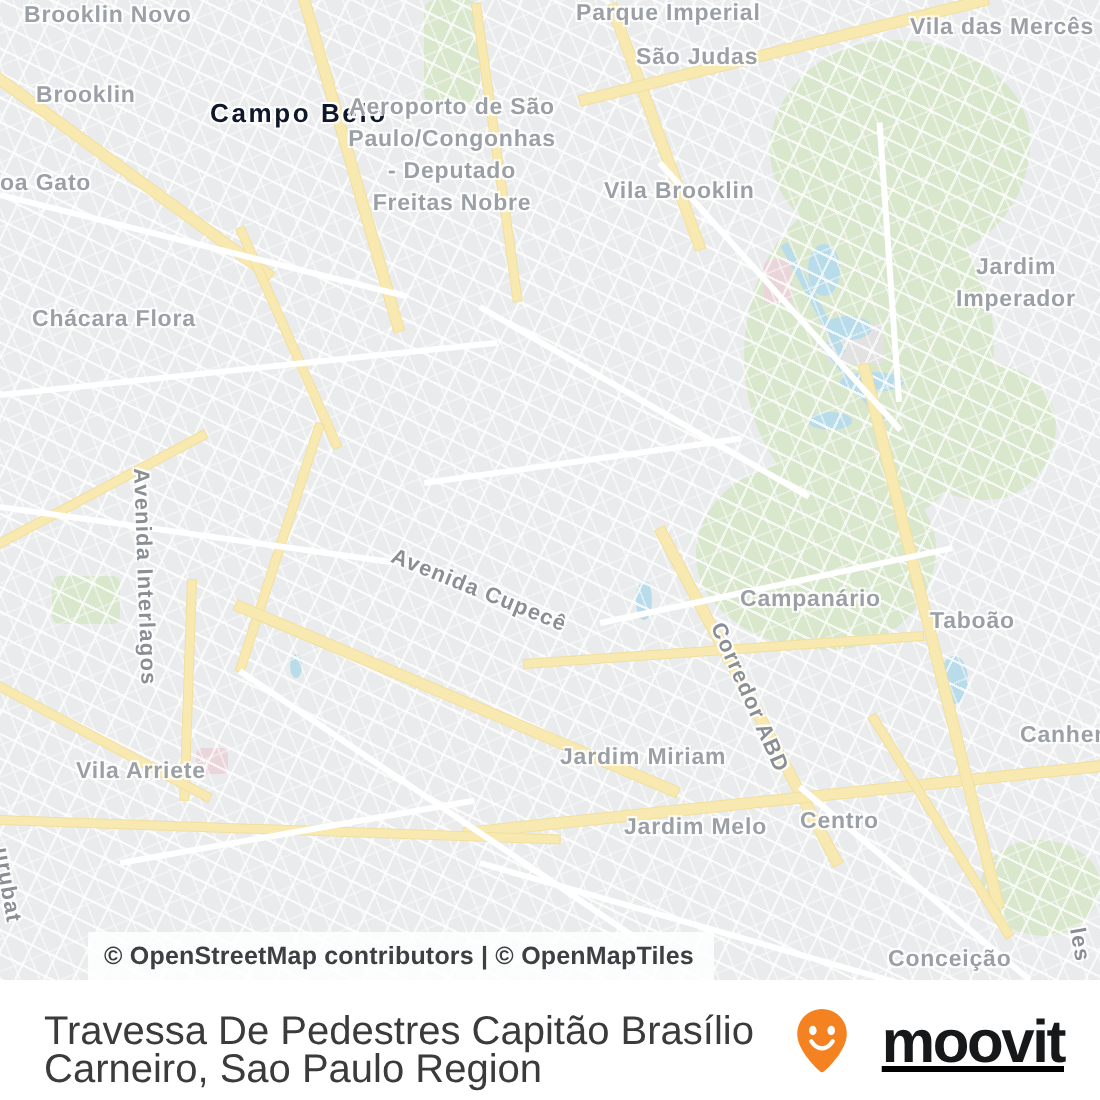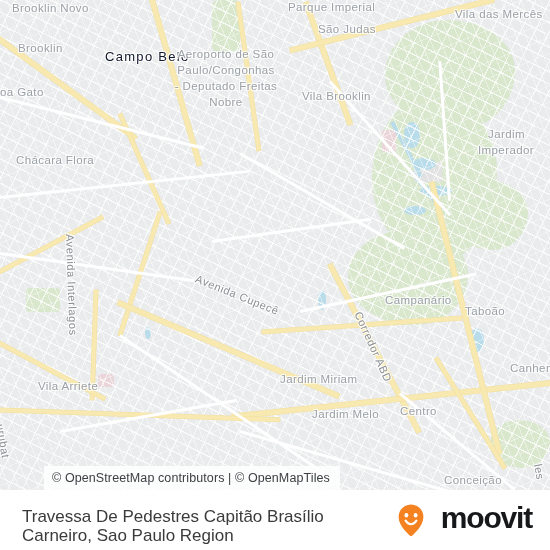--- a/index.html
+++ b/index.html
@@ -19,20 +19,21 @@
   }
 
   
   #map {
     position: absolute;
     left: 0; top: 0;
     width: 550px;
     height: 490px;
     overflow: hidden;
     background: #e9ebec;
+    font-weight: bold;
   }
   .map-base {
     position: absolute;
     left: 0; top: 0;
     width: 550px; height: 490px;
   }
   
   .blocks {
     position: absolute; left:0; top:0; width:550px; height:490px;
     background-image:
@@ -170,30 +171,31 @@
     width: 550px;
     height: 60px;
     background: #ffffff;
     display: flex;
     align-items: center;
     justify-content: space-between;
     padding: 0 18px 0 22px;
     box-sizing: border-box;
   }
   #footer-title {
-    font-size: 17px;
+    font-size: 20px;
     line-height: 19px;
     color: #3b3b3b;
     max-width: 400px;
     margin-top: 12px;
   }
   #brand {
     display: flex;
-    align-items: flex-start;
+    align-items: flex-end;
     gap: 15px;
+    text-decoration: underline;
   }
   #brand-name {
     font-size: 30px;
     font-weight: bold;
     color: #17181a;
     letter-spacing: -1.2px;
     line-height: 30px;
   }
 </style>
 </head>
@@ -265,21 +267,21 @@
         <div class="lbl place" style="left: 288px; top: 1px;">Parque Imperial</div>
         <div class="lbl place" style="left: 455px; top: 8px;">Vila das Mercês</div>
         <div class="lbl place" style="left: 318px; top: 23px;">São Judas</div>
         <div class="lbl place" style="left: 18px; top: 42px;">Brooklin</div>
         <div class="lbl big" style="left: 105px; top: 49px;">Campo Belo</div>
         <div class="lbl place" style="left: 302px; top: 90px;">Vila Brooklin</div>
         <div class="lbl place" style="left: 0px; top: 86px;">oa Gato</div>
         <div class="lbl place" style="left: 488px; top: 128px;">Jardim</div>
         <div class="lbl place" style="left: 478px; top: 144px;">Imperador</div>
         <div class="lbl place" style="left: 16px; top: 154px;">Chácara Flora</div>
-        <div class="lbl place" style="left: 385px; top: 294px; text-align: center;">Campanário</div>
+        <div class="lbl place" style="left: 370px; top: 294px; text-align: center;">Campanário</div>
         <div class="lbl place" style="left: 465px; top: 305px;">Taboão</div>
         <div class="lbl place" style="left: 510px; top: 362px;">Canhem</div>
         <div class="lbl place" style="left: 38px; top: 380px;">Vila Arriete</div>
         <div class="lbl place" style="left: 280px; top: 373px;">Jardim Miriam</div>
         <div class="lbl place" style="left: 312px; top: 408px;">Jardim Melo</div>
         <div class="lbl place" style="left: 400px; top: 405px;">Centro</div>
         <div class="lbl place" style="left: 444px; top: 474px; text-align: right;">Conceição</div>
       </div>
 
     <div class="lbl place multiline" style="left:174px; top:46px; width:104px;">Aeroporto de São Paulo/Congonhas - Deputado Freitas Nobre</div>

